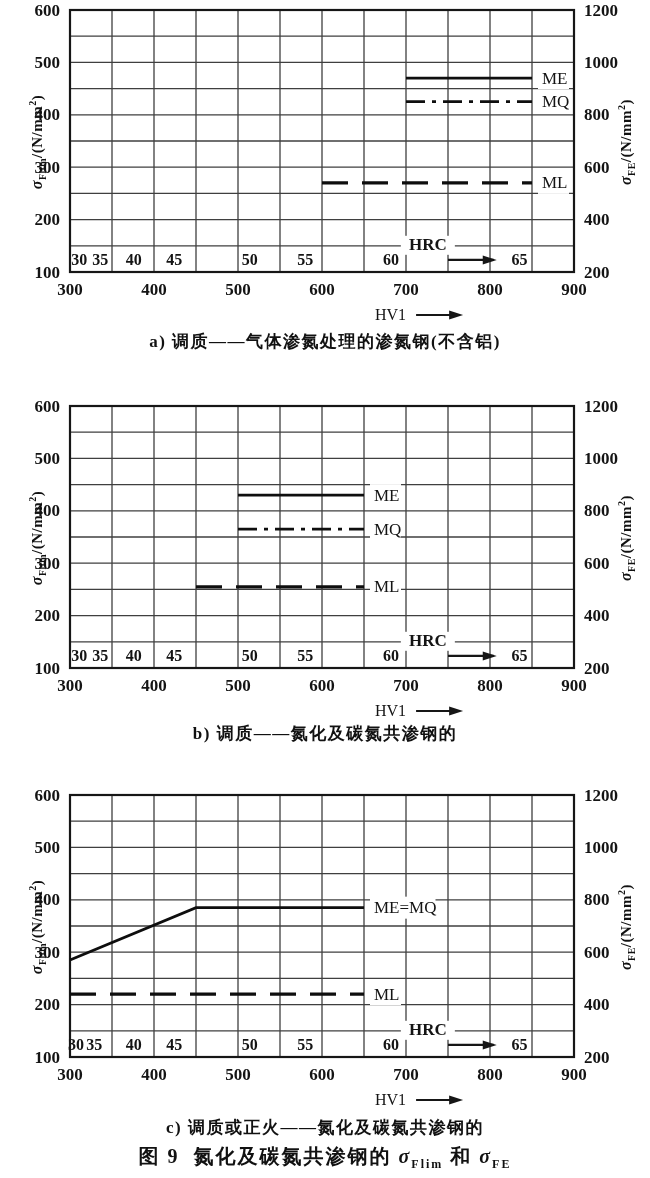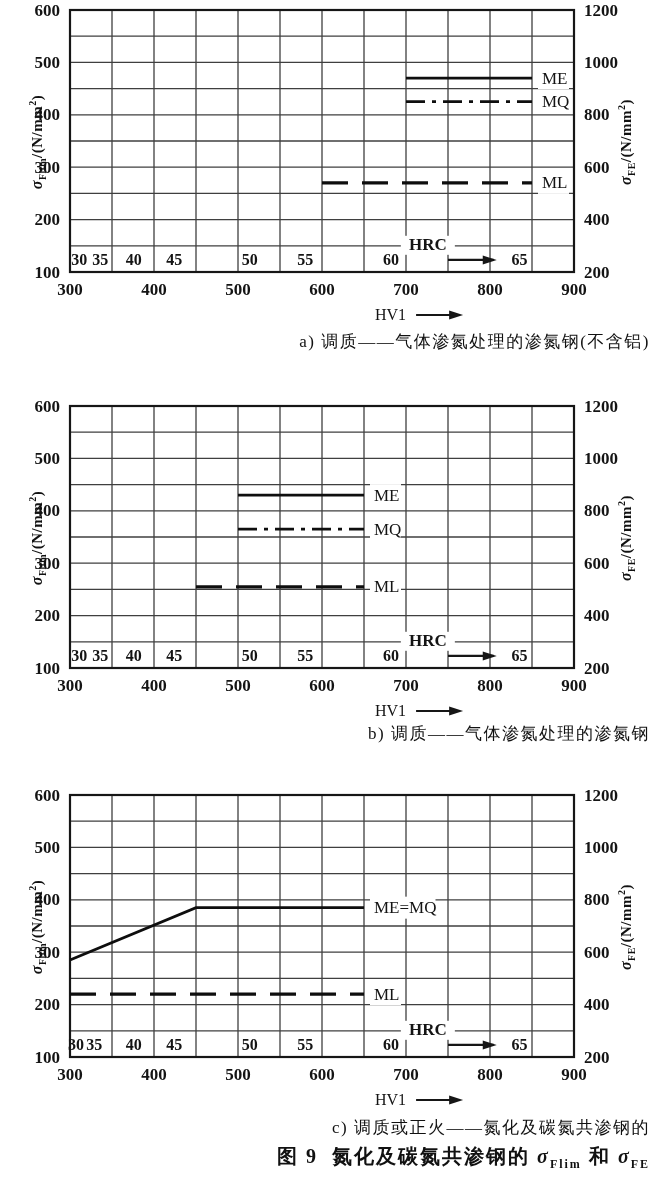--- a/index.html
+++ b/index.html
@@ -6,23 +6,23 @@
   .page{position:relative;width:650px;height:1178px;background:#fff;overflow:hidden;
         font-family:"Liberation Serif", serif;color:#111;}
   .plot-svg{position:absolute;left:0;display:block;}
   svg text{font-family:"Liberation Serif", serif;fill:#141414;}
   .ylabel{position:absolute;width:190px;height:22px;text-align:center;
           font-size:15px;font-weight:600;letter-spacing:0.5px;transform:rotate(-90deg);
           white-space:nowrap;}
   .ylabel i{font-size:16px;font-family:"Liberation Serif", serif;}
   .ylabel sub{font-size:10px;font-weight:600;}
   .ylabel sup{font-size:10px;font-weight:600;}
-  .caption{position:absolute;left:0;right:0;text-align:right;font-size:17px;
-           font-weight:400;letter-spacing:1.5px;}
-  .fig-title{position:absolute;left:0;right:0;text-align:right;font-size:20px;
+  .caption{position:absolute;left:0;right:0;text-align:center;font-size:17px;
+           font-weight:700;letter-spacing:1.5px;}
+  .fig-title{position:absolute;left:0;right:0;text-align:center;font-size:20px;
              font-weight:700;letter-spacing:2px;}
   .fig-title .sp{padding-right:14px;}
   .fig-title i{font-weight:600;}
   .fig-title sub{font-size:12px;}
 </style>
 </head>
 <body>
 
 <div class="page">
 
@@ -169,21 +169,21 @@
         <text x="406" y="295" font-size="17" text-anchor="middle" font-weight="700">700</text>
         <text x="490" y="295" font-size="17" text-anchor="middle" font-weight="700">800</text>
         <text x="574" y="295" font-size="17" text-anchor="middle" font-weight="700">900</text>
         <text x="406" y="320" font-size="16" text-anchor="end" font-weight="500">HV1</text>
         <line x1="416.08" y1="315" x2="458.44" y2="315" stroke="#161616" stroke-width="2.2"></line>
         <polygon points="449.12,310.5 463.12,315 449.12,319.5" fill="#161616"></polygon>
       </svg>
     <div class="ylabel" style="left:-57px;top:527px"><i>σ</i><sub>Flim</sub><span>/(N/mm</span><sup>2</sup><span>)</span></div>
     <div class="ylabel" style="left:532px;top:527px"><i>σ</i><sub>FE</sub><span>/(N/mm</span><sup>2</sup><span>)</span></div>
   </section>
-  <div class="caption" style="top:722px">b) 调质——气体渗氮处理的渗氮钢</div>
+  <div class="caption" style="top:722px">b) 调质——氮化及碳氮共渗钢的</div>
 
   <section>
     <svg class="plot-svg" style="top:785px" width="650" height="330">
         <line x1="70" y1="10" x2="70" y2="272" stroke="#3f3f3f" stroke-width="1.3"></line>
         <line x1="112" y1="10" x2="112" y2="272" stroke="#3f3f3f" stroke-width="1.3"></line>
         <line x1="154" y1="10" x2="154" y2="272" stroke="#3f3f3f" stroke-width="1.3"></line>
         <line x1="196" y1="10" x2="196" y2="272" stroke="#3f3f3f" stroke-width="1.3"></line>
         <line x1="238" y1="10" x2="238" y2="272" stroke="#3f3f3f" stroke-width="1.3"></line>
         <line x1="280" y1="10" x2="280" y2="272" stroke="#3f3f3f" stroke-width="1.3"></line>
         <line x1="322" y1="10" x2="322" y2="272" stroke="#3f3f3f" stroke-width="1.3"></line>

